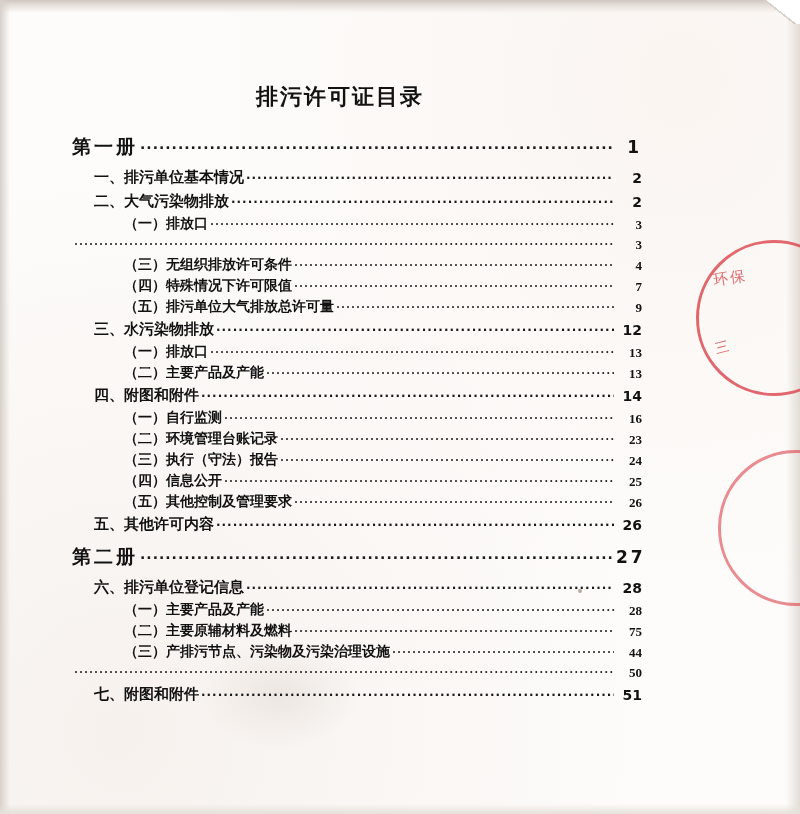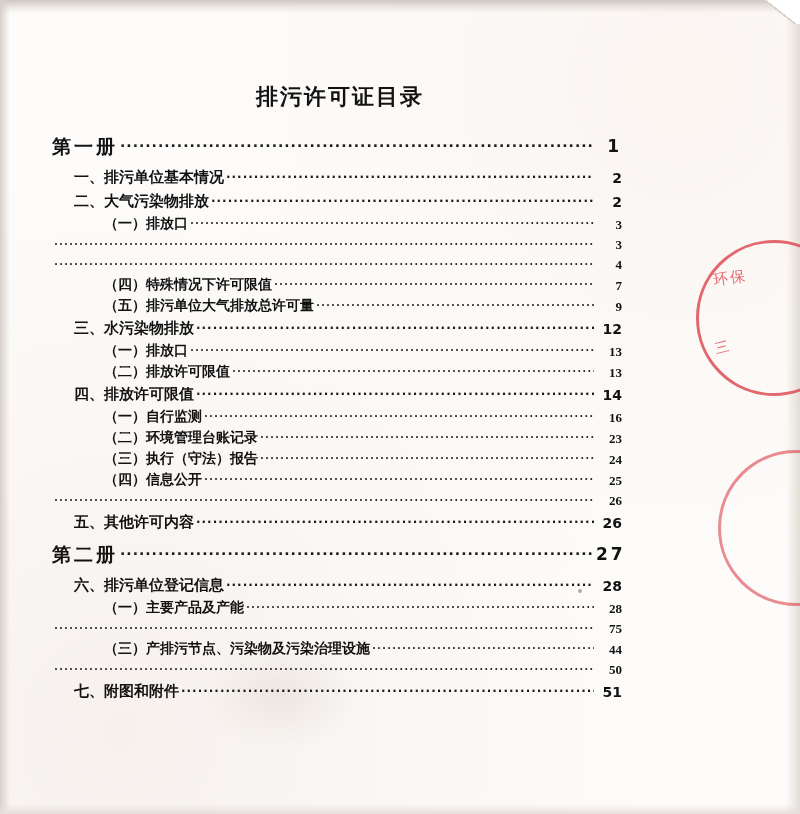--- a/index.html
+++ b/index.html
@@ -137,23 +137,24 @@
 
   .toc {
     position: absolute;
     left: 52px;
     top: 110px;
     width: 570px;
   }
 
   .toc-row {
     display: flex;
-    align-items: center;
+    align-items: flex-end;
     width: 100%;
     line-height: 1.0;
+    margin-left: 20px;
   }
 
   .toc-label {
     white-space: nowrap;
     color: #121212;
   }
   .toc-dots {
     flex: 1 1 auto;
     overflow: hidden;
     white-space: nowrap;
@@ -237,20 +238,21 @@
       <div class="toc-row lvl-2">
         <span class="toc-label">（一）排放口</span>
         <span class="toc-dots">··························································································································</span>
         <span class="toc-page">3</span>
       </div>
       <div class="toc-row lvl-2">
         <span class="toc-dots">··························································································································</span>
         <span class="toc-page">3</span>
       </div>
       <div class="toc-row lvl-2">
+        <span class="toc-label">（三）无组织排放许可条件</span>
         <span class="toc-dots">··························································································································</span>
         <span class="toc-page">4</span>
       </div>
       <div class="toc-row lvl-2">
         <span class="toc-label">（四）特殊情况下许可限值</span>
         <span class="toc-dots">··························································································································</span>
         <span class="toc-page">7</span>
       </div>
       <div class="toc-row lvl-2">
         <span class="toc-label">（五）排污单位大气排放总许可量</span>
@@ -261,26 +263,26 @@
         <span class="toc-label">三、水污染物排放</span>
         <span class="toc-dots">··························································································································</span>
         <span class="toc-page">12</span>
       </div>
       <div class="toc-row lvl-2">
         <span class="toc-label">（一）排放口</span>
         <span class="toc-dots">··························································································································</span>
         <span class="toc-page">13</span>
       </div>
       <div class="toc-row lvl-2">
-        <span class="toc-label">（二）排放许可限值</span>
+        <span class="toc-label">（二）主要产品及产能</span>
         <span class="toc-dots">··························································································································</span>
         <span class="toc-page">13</span>
       </div>
       <div class="toc-row lvl-1">
-        <span class="toc-label">四、排放许可限值</span>
+        <span class="toc-label">四、附图和附件</span>
         <span class="toc-dots">··························································································································</span>
         <span class="toc-page">14</span>
       </div>
       <div class="toc-row lvl-2">
         <span class="toc-label">（一）自行监测</span>
         <span class="toc-dots">··························································································································</span>
         <span class="toc-page">16</span>
       </div>
       <div class="toc-row lvl-2">
         <span class="toc-label">（二）环境管理台账记录</span>
@@ -291,20 +293,21 @@
         <span class="toc-label">（三）执行（守法）报告</span>
         <span class="toc-dots">··························································································································</span>
         <span class="toc-page">24</span>
       </div>
       <div class="toc-row lvl-2">
         <span class="toc-label">（四）信息公开</span>
         <span class="toc-dots">··························································································································</span>
         <span class="toc-page">25</span>
       </div>
       <div class="toc-row lvl-2">
+        <span class="toc-label">（五）其他控制及管理要求</span>
         <span class="toc-dots">··························································································································</span>
         <span class="toc-page">26</span>
       </div>
       <div class="toc-row lvl-1">
         <span class="toc-label">五、其他许可内容</span>
         <span class="toc-dots">··························································································································</span>
         <span class="toc-page">26</span>
       </div>
       <div class="toc-row lvl-vol">
         <span class="toc-label">第二册</span>
@@ -315,20 +318,21 @@
         <span class="toc-label">六、排污单位登记信息</span>
         <span class="toc-dots">··························································································································</span>
         <span class="toc-page">28</span>
       </div>
       <div class="toc-row lvl-2">
         <span class="toc-label">（一）主要产品及产能</span>
         <span class="toc-dots">··························································································································</span>
         <span class="toc-page">28</span>
       </div>
       <div class="toc-row lvl-2">
+        <span class="toc-label">（二）主要原辅材料及燃料</span>
         <span class="toc-dots">··························································································································</span>
         <span class="toc-page">75</span>
       </div>
       <div class="toc-row lvl-2">
         <span class="toc-label">（三）产排污节点、污染物及污染治理设施</span>
         <span class="toc-dots">··························································································································</span>
         <span class="toc-page">44</span>
       </div>
       <div class="toc-row lvl-2">
         <span class="toc-dots">··························································································································</span>

